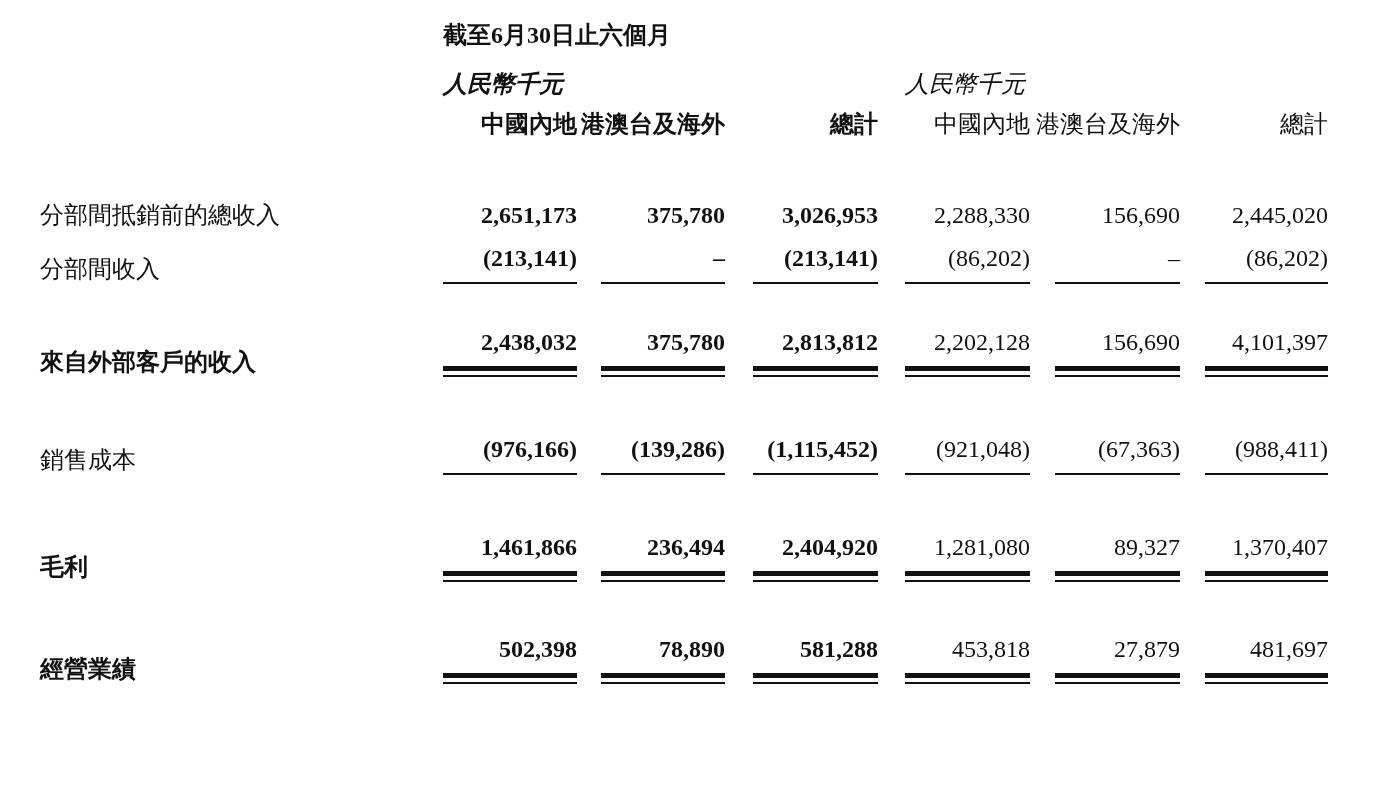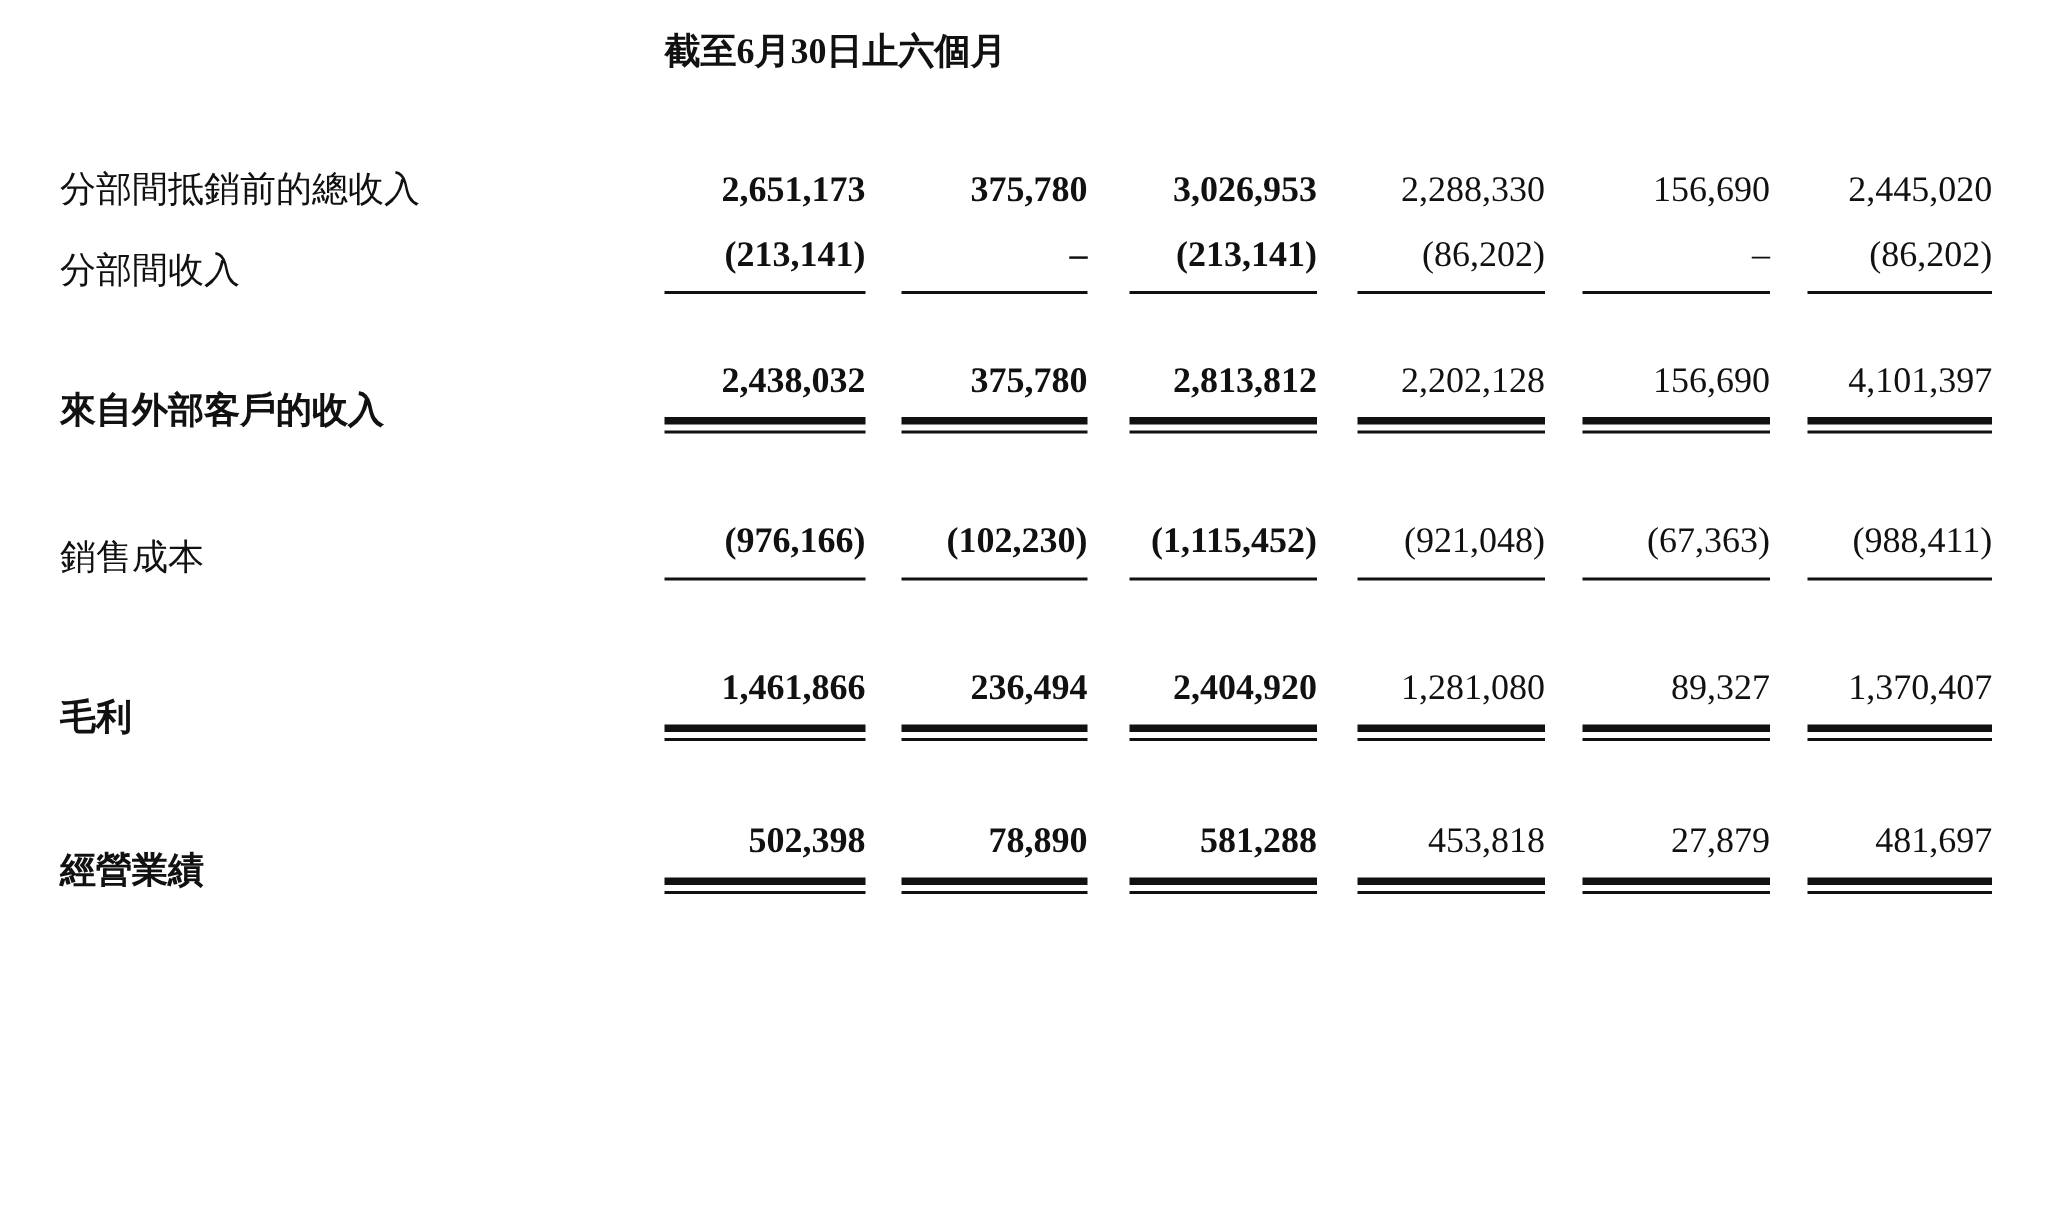--- a/index.html
+++ b/index.html
@@ -71,21 +71,39 @@
       <col style="width:123px">
   </colgroup>
 
   <tbody>
       <tr class="title-row">
     <td></td>
     <td colspan="11" class="c b">截至6月30日止六個月</td>
   </tr>
 
 
-
+  <tr class="unit-row">
+    <td></td>
+    <td colspan="5" class="c b i">人民幣千元</td>
+    <td></td>
+    <td colspan="5" class="c i">人民幣千元</td>
+  </tr>
+
+  <tr class="colnames-row">
+    <td></td>
+    <td class="r b">中國內地</td>
+    <td colspan="2" class="r b">港澳台及海外</td>
+    <td></td>
+    <td class="r b">總計</td>
+    <td></td>
+    <td class="r">中國內地</td>
+    <td colspan="2" class="r">港澳台及海外</td>
+    <td></td>
+    <td class="r">總計</td>
+  </tr>
 
 
   <tr class="dr0">
     <td>分部間抵銷前的總收入</td>
     <td class="r b">
           <div>2,651,173</div>
         </td>
     <td></td>
     <td class="r b">
           <div>375,780</div>
@@ -175,21 +193,21 @@
   </tr>
 
   <tr class="dr3">
     <td>銷售成本</td>
     <td class="r b">
           <div>(976,166)</div>
           <div class="rule s"></div>
         </td>
     <td></td>
     <td class="r b">
-          <div>(102,230)</div>
+          <div>(139,286)</div>
           <div class="rule s"></div>
         </td>
     <td></td>
     <td class="r b">
           <div>(1,115,452)</div>
           <div class="rule s"></div>
         </td>
     <td></td>
     <td class="r">
           <div>(921,048)</div>

